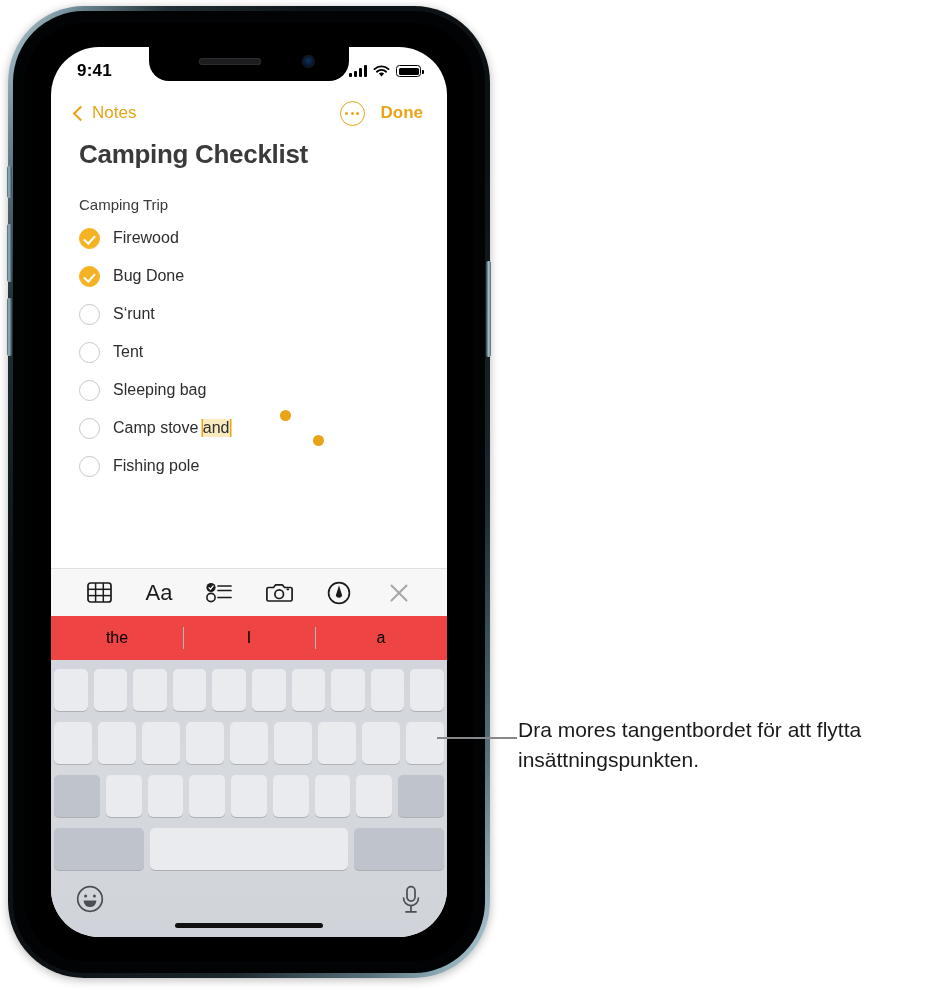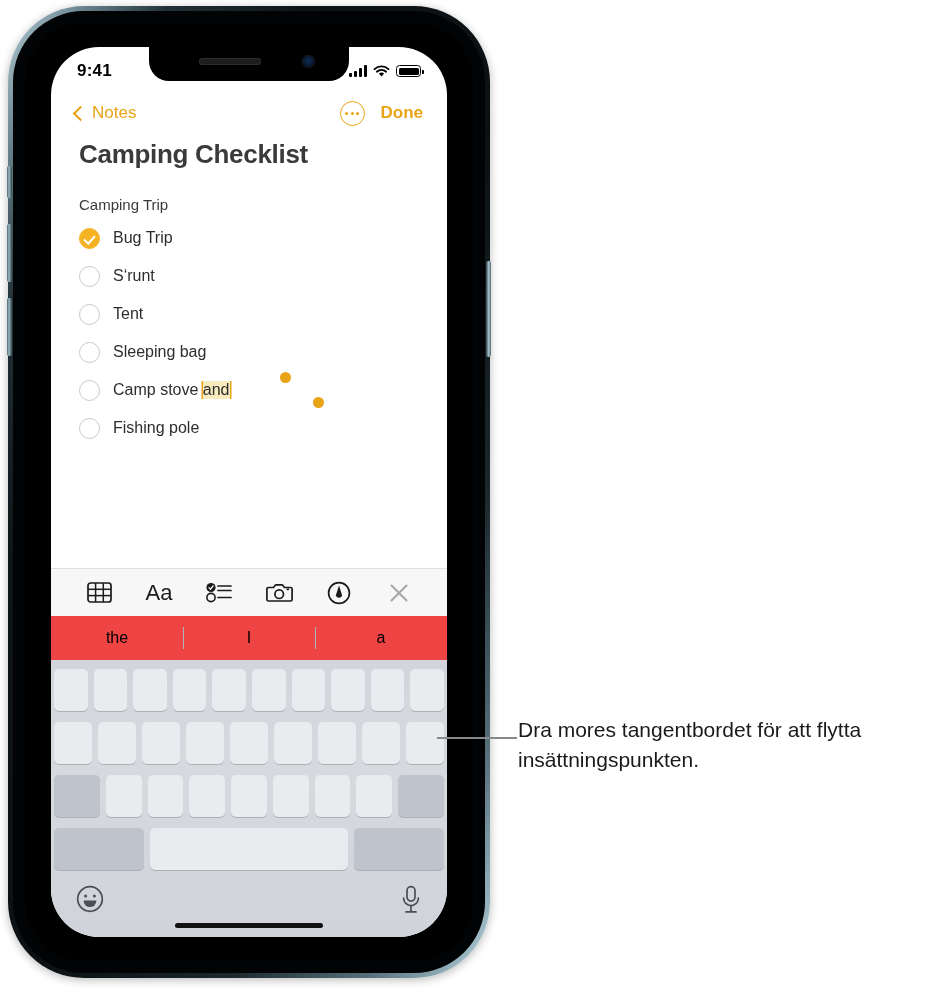--- a/index.html
+++ b/index.html
@@ -227,21 +227,25 @@
             </div>
           </div>
 
           <div class="note">
             <div class="note-title">Camping Checklist</div>
             <div class="note-sub">Camping Trip</div>
 
             <ul class="check-list">
               <li class="check-row">
                 <span class="cbox on"></span>
-                <span class="ctext">Bug Trip</span>
+                <span class="ctext">Firewood</span>
+              </li>
+              <li class="check-row">
+                <span class="cbox on"></span>
+                <span class="ctext">Bug Done</span>
               </li>
               <li class="check-row">
                 <span class="cbox"></span>
                 <span class="ctext">S‘runt</span>
               </li>
               <li class="check-row">
                 <span class="cbox"></span>
                 <span class="ctext">Tent</span>
               </li>
               <li class="check-row">

